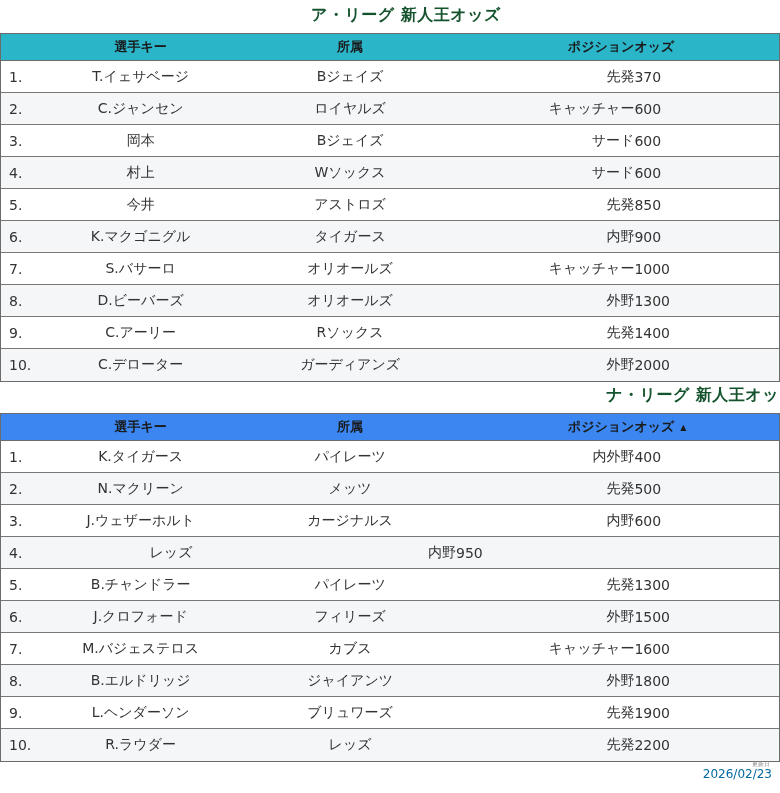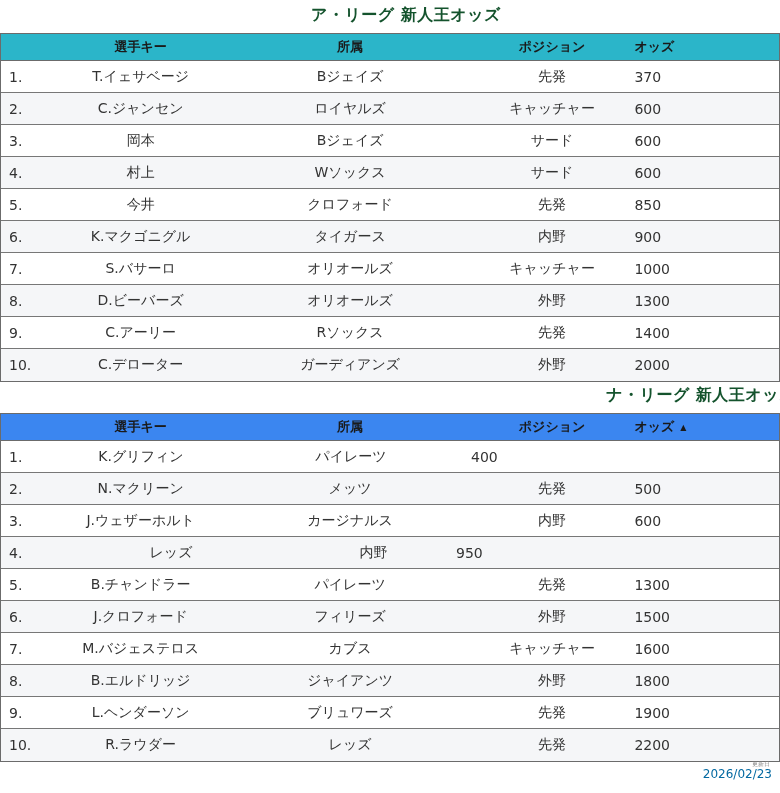--- a/index.html
+++ b/index.html
@@ -17,21 +17,21 @@
   .hdr.teal { background: #2bb5c9; }
   .hdr.blue { background: #3b86f0; }
   .hcell { font-size: 13px; font-weight: bold; color: #1a1a1a; text-align: center; }
   .row { display: flex; height: 32px; align-items: center; border-bottom: 1px solid #777; font-size: 14px; color: #333; }
   .row:last-child { border-bottom: none; }
   .row:nth-child(odd) { background: #ffffff; }
   .row:nth-child(even) { background: #f5f6f8; }
   .c-rank { width: 50px; padding-left: 8px; text-align: left; }
   .c-name { width: 180px; text-align: center; }
   .c-team { width: 240px; text-align: center; }
-  .c-pos { width: 165px; text-align: center; }
+  .c-pos { width: 165px; text-align: right; }
   .c-odds { width: 145px; text-align: left; }
   .sort-icon { font-size: 8px; margin-left: 6px; vertical-align: middle; }
   .footer-label { position: absolute; right: 10px; top: 760px; font-size: 6px; color: #888; }
   .footer-date { position: absolute; right: 8px; top: 767px; font-size: 12px; color: #0369a1; }
 </style>
 </head>
 <body>
 
 <div class="title" style="top:5px;">ア・リーグ 新人王オッズ</div>
 
@@ -68,21 +68,21 @@
       <div class="row">
         <div class="c-rank">4.</div>
         <div class="c-name">村上</div>
         <div class="c-team">Wソックス</div>
         <div class="c-pos">サード</div>
         <div class="c-odds">600</div>
       </div>
       <div class="row">
         <div class="c-rank">5.</div>
         <div class="c-name">今井</div>
-        <div class="c-team">クロフォード</div>
+        <div class="c-team">アストロズ</div>
         <div class="c-pos">先発</div>
         <div class="c-odds">850</div>
       </div>
       <div class="row">
         <div class="c-rank">6.</div>
         <div class="c-name">K.マクゴニグル</div>
         <div class="c-team">タイガース</div>
         <div class="c-pos">内野</div>
         <div class="c-odds">900</div>
       </div>
@@ -125,22 +125,23 @@
     <div class="hcell c-name">選手キー</div>
     <div class="hcell c-team">所属</div>
     <div class="hcell c-pos">ポジション</div>
     <div class="hcell c-odds">
       <span>オッズ</span><span class="sort-icon">▲</span>
     </div>
   </div>
   <div id="nl-body">
       <div class="row">
         <div class="c-rank">1.</div>
-        <div class="c-name">K.グリフィン</div>
+        <div class="c-name">K.タイガース</div>
         <div class="c-team">パイレーツ</div>
+        <div class="c-pos">内外野</div>
         <div class="c-odds">400</div>
       </div>
       <div class="row">
         <div class="c-rank">2.</div>
         <div class="c-name">N.マクリーン</div>
         <div class="c-team">メッツ</div>
         <div class="c-pos">先発</div>
         <div class="c-odds">500</div>
       </div>
       <div class="row">

